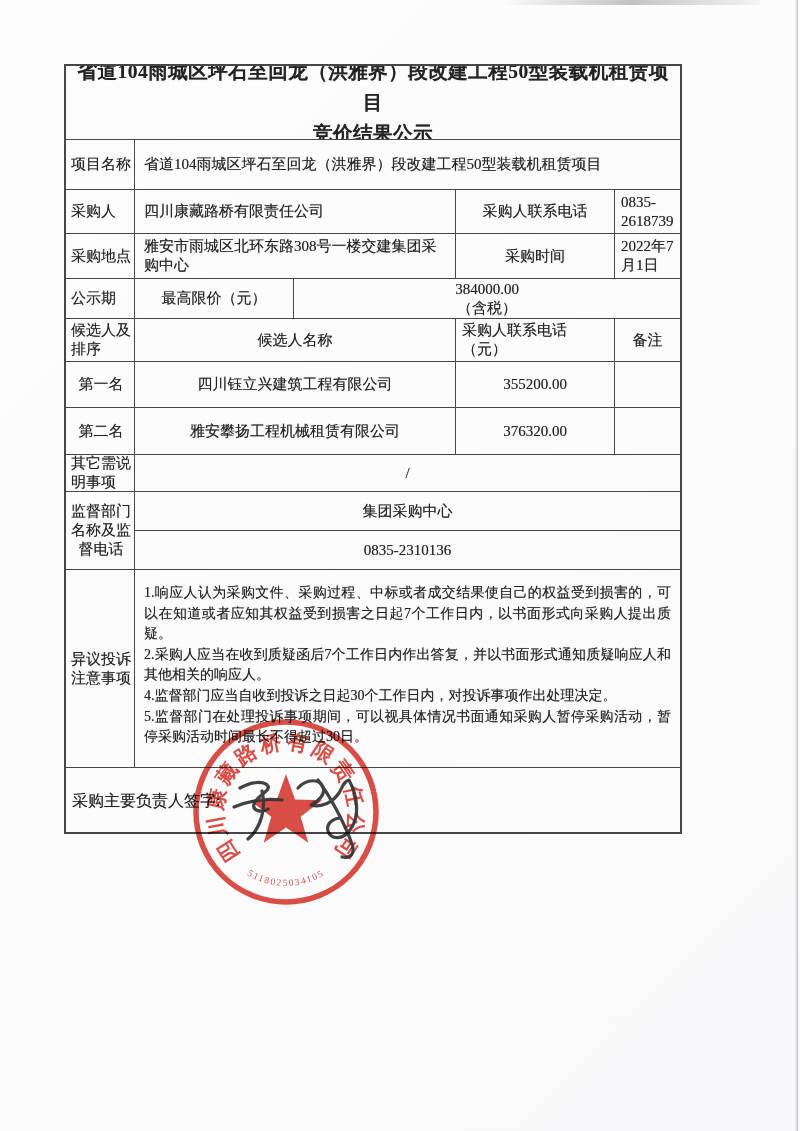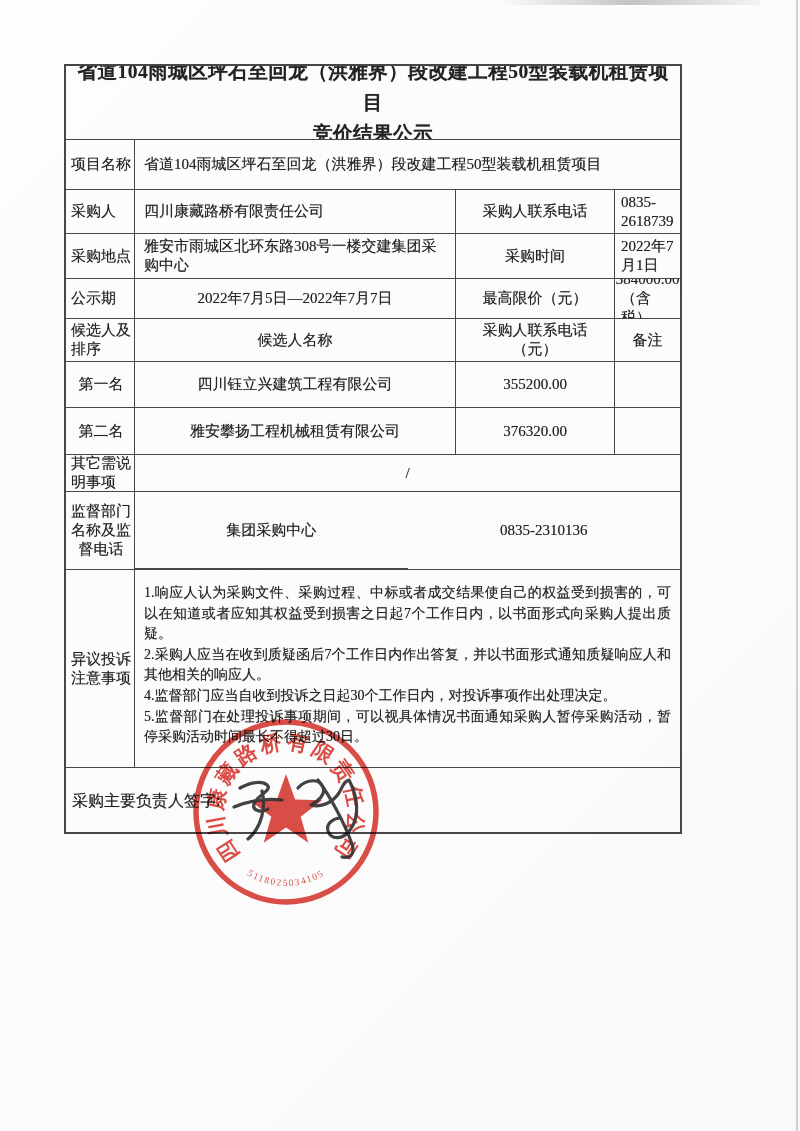--- a/index.html
+++ b/index.html
@@ -27,41 +27,41 @@
     background:transparent;
     text-shadow:0 0 .7px rgba(45,45,45,.55);
   }
   .row{display:flex;border-bottom:1.5px solid var(--bc);box-sizing:border-box;}
   .row:last-child{border-bottom:none;}
   .cell{box-sizing:border-box;display:flex;align-items:center;padding:2px 6px;
         font-size:15px;line-height:19px;overflow:hidden;}
   .cell + .cell, .vwrap{border-left:1.5px solid var(--bc);}
   .c1{width:68px;flex:none;padding:2px 3px 2px 5px;}
   .c2{width:321px;flex:none;}
-  .c3{width:159px;flex:none;justify-content:center;text-align:center;}
+  .c3{width:159px;flex:none;justify-content:center;}
   .c4{flex:1;justify-content:center;flex-direction:column;}
   .center{justify-content:center;text-align:center;}
   .left{justify-content:flex-start;text-align:left;padding-left:9px;}
 
   .r-title{height:74px;}
   .r-title .cell{flex:1;flex-direction:column;justify-content:center;text-align:center;
     font-weight:bold;font-size:19.5px;line-height:31px;letter-spacing:.5px;}
   .r-project{height:50px;}
   .r-purchaser{height:44px;}
   .r-location{height:45px;}
   .r-publicity{height:40px;}
   .r-candhead{height:43px;}
   .r-cand1{height:46px;}
   .r-cand2{height:47px;}
   .r-other{height:37px;}
   .r-superv{height:78px;}
   .r-objection{height:198px;}
   .r-sign{height:64px;}
 
-  .vwrap{flex:1;display:flex;flex-direction:row;box-sizing:border-box;}
+  .vwrap{flex:1;display:flex;flex-direction:column;box-sizing:border-box;}
   .vwrap .subcell{flex:1;display:flex;align-items:center;justify-content:center;
     text-align:center;font-size:15px;box-sizing:border-box;}
   .vwrap .subcell:first-child{border-bottom:1.5px solid var(--bc);}
 
   .objection-body{flex:1;border-left:1.5px solid var(--bc);box-sizing:border-box;
     padding:13px 9px 0 9px;font-size:14px;line-height:20.6px;text-align:justify;}
   .objection-body p{margin:0;}
   .superv-label{justify-content:center;text-align:center;}
 
   .sign-cell{flex:1;padding-left:6px;font-size:16px;}
@@ -98,21 +98,20 @@
 
     <div class="row r-location">
       <div class="cell c1">采购地点</div>
       <div class="cell c2 left">雅安市雨城区北环东路308号一楼交建集团采购中心</div>
       <div class="cell c3">采购时间</div>
       <div class="cell c4">2022年7月1日</div>
     </div>
 
     <div class="row r-publicity">
       <div class="cell c1">公示期</div>
-      <div class="cell c2 center">2022年7月5日—2022年7月7日</div>
       <div class="cell c3">最高限价（元）</div>
       <div class="cell c4">
         <span>384000.00</span>
         <span>（含税）</span>
       </div>
     </div>
 
     <div class="row r-candhead">
       <div class="cell c1">候选人及排序</div>
       <div class="cell c2 center">候选人名称</div>

